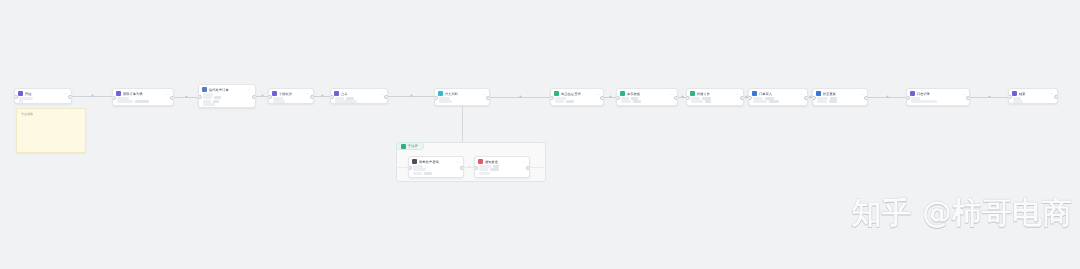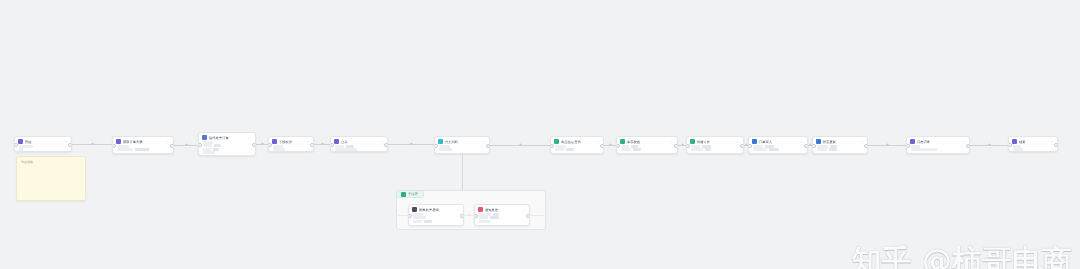--- a/index.html
+++ b/index.html
@@ -2,21 +2,21 @@
 <html><head>
 <meta charset="utf-8">
 <style>
   html,body{margin:0;padding:0;}
   body{
     width:1080px;height:269px;overflow:hidden;
     background:#f1f2f4;
     font-family:"Liberation Sans","DejaVu Sans",sans-serif;
     position:relative;
   }
-  #canvas{position:absolute;inset:0;margin-top:48px;}
+  #canvas{position:absolute;inset:0;}
 
   
   .edge{position:absolute;height:1px;background:#c9ccd4;opacity:.85;}
   .edge.v{width:1px;height:auto;background:#cfd2d9;}
   .edge-plus{position:absolute;width:5px;height:5px;font-size:5px;line-height:5px;
     color:#aeb3bf;text-align:center;}
 
   
   .node{
     position:absolute;

